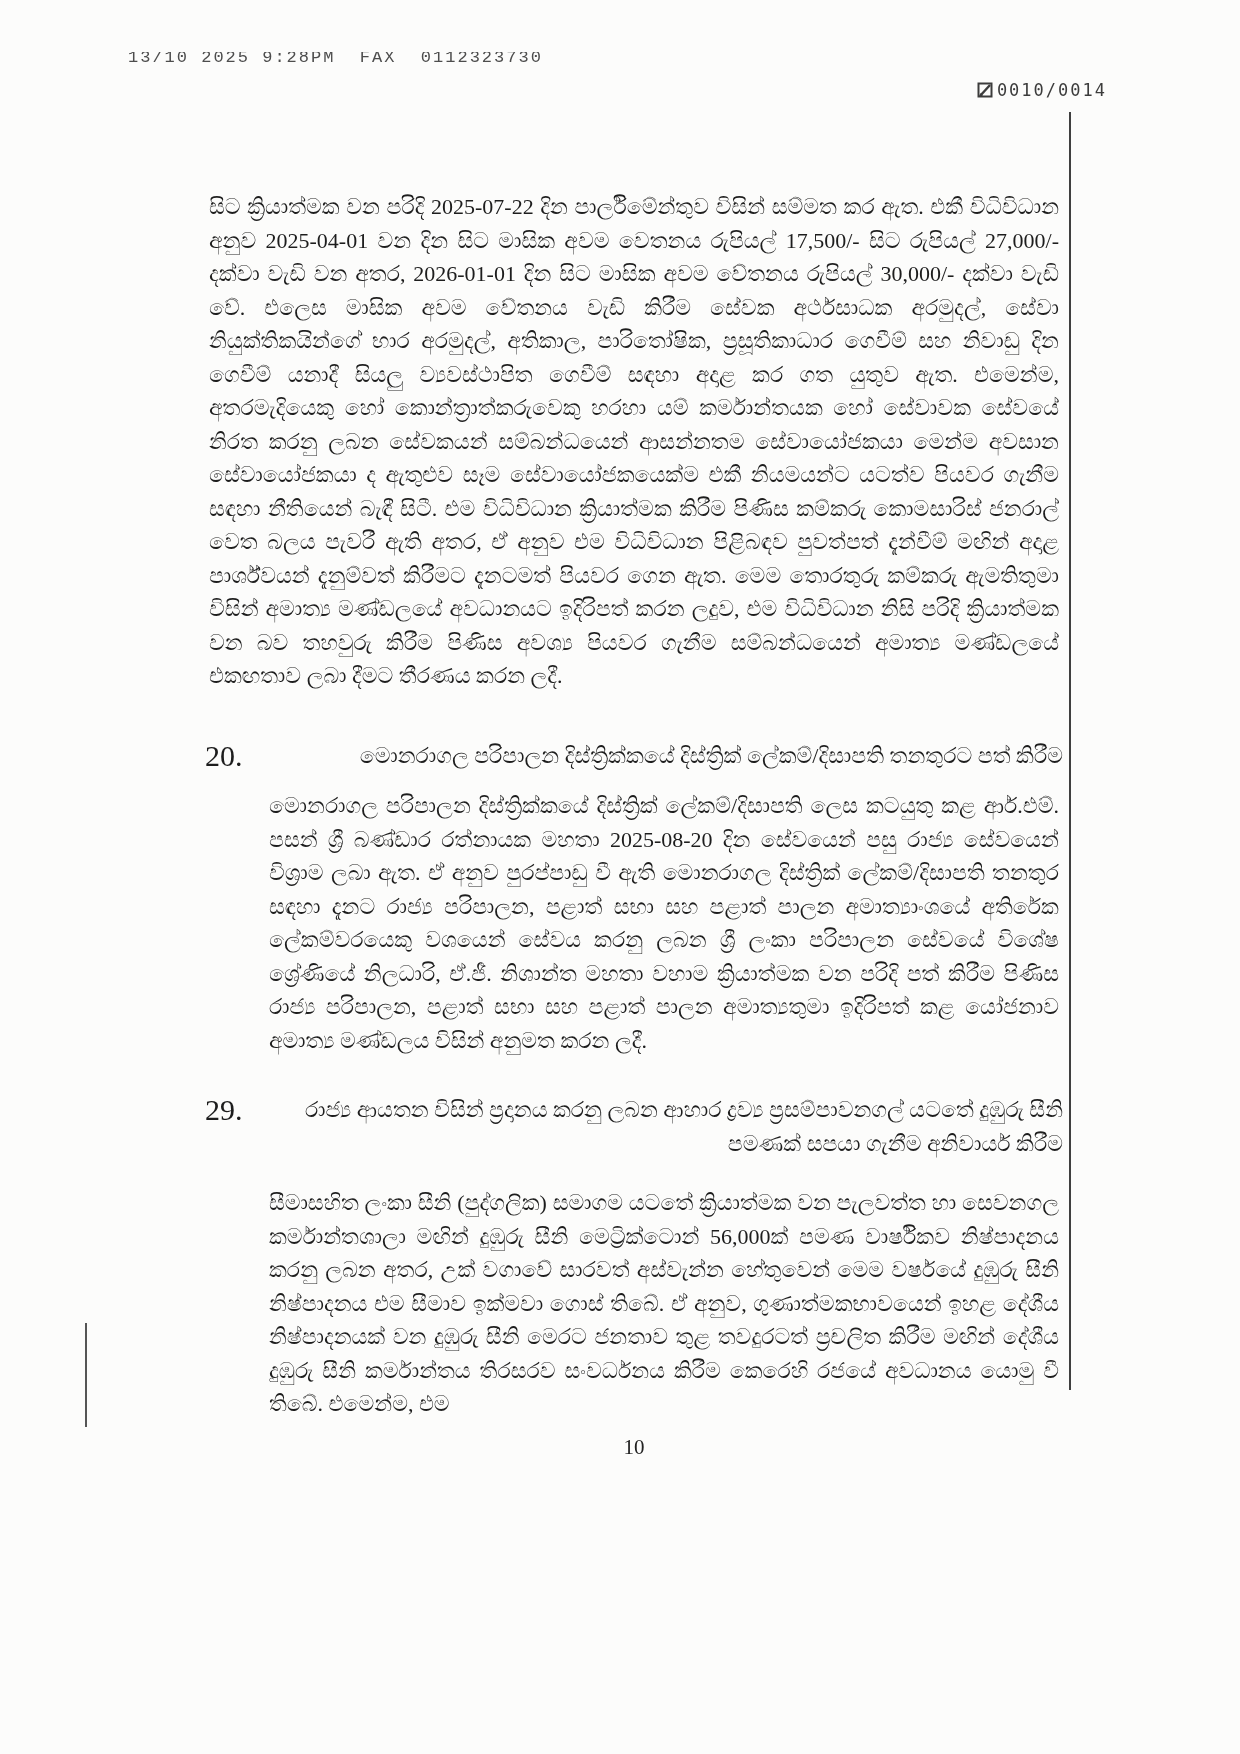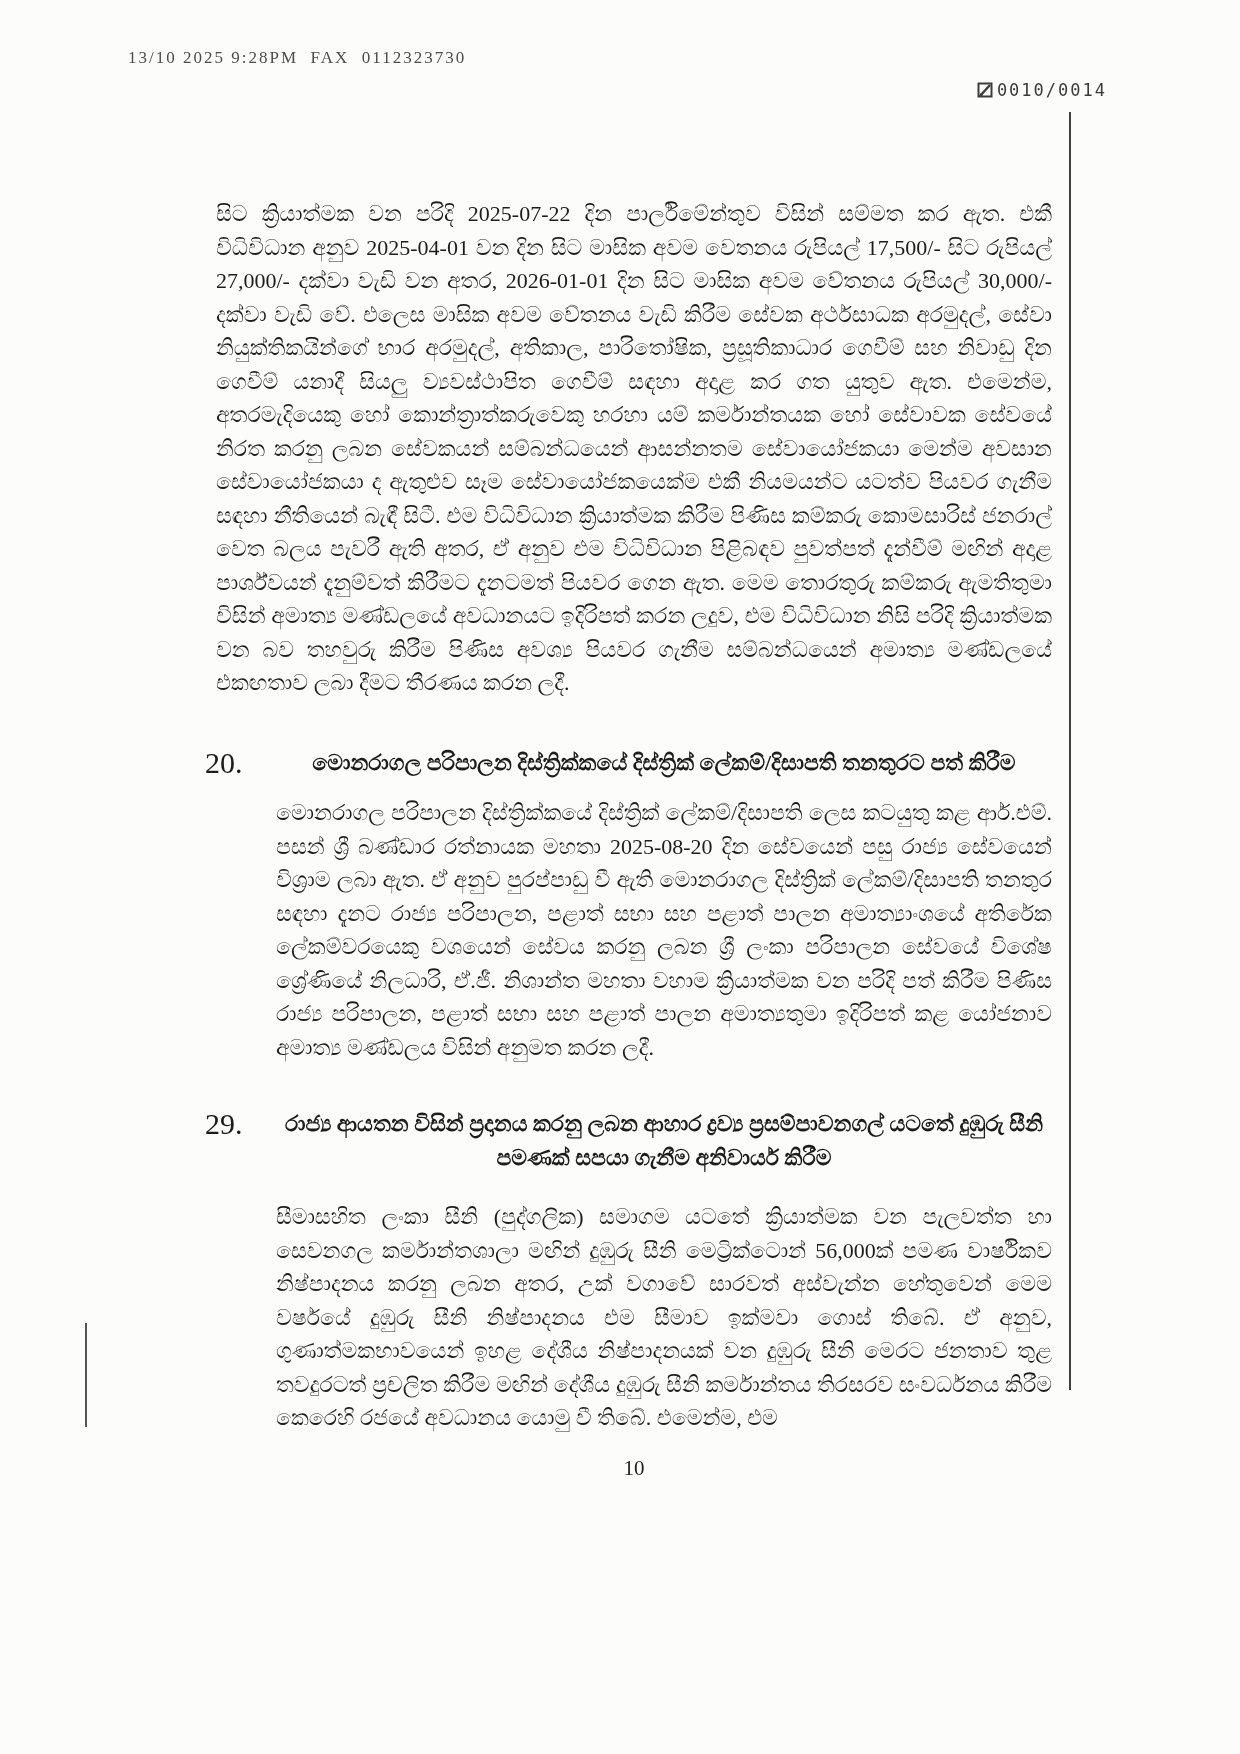--- a/index.html
+++ b/index.html
@@ -20,21 +20,21 @@
   .fax-header {
     position: absolute;
     left: 128px;
     top: 52px;
     height: 20px;
     overflow: hidden;
   }
   .fax-header span {
     display: block;
     margin-top: -4px;
-    font-family: Liberation Serif, serif;
+    font-family: Liberation Mono, monospace;
     font-size: 17px;
     letter-spacing: 2px;
     color: #4d4d4d;
     white-space: pre;
   }
 
   
   .page-counter {
     position: absolute;
     top: 80px;
@@ -71,39 +71,39 @@
   .content {
     position: absolute;
     left: 205px;
     top: 186px;
     width: 858px;
     font-size: 22px;
     line-height: 33.5px;
     text-align: justify;
     color: #1d1d1d;
   }
-  .content p { margin: 11px; }
+  .content p { margin: 4px; }
 
   .intro {
     margin-left: 38px;
   }
 
   .item {
     display: flex;
     align-items: flex-start;
   }
   .item .num {
     flex: 0 0 60px;
     font-size: 30px;
     text-align: left;
   }
   .item .body { flex: 1; }
   .item .title {
-    font-weight: 700;
-    text-align: center;
+    font-weight: 400;
+    text-align: right;
     margin-bottom: 17px;
   }
 
   .item-20 { margin-top: 46px; }
   .item-21 { margin-top: 32px; }
   .item-21 .title { margin-bottom: 26px; }
 
   .page-number {
     margin-top: 6px;
     text-align: center;

